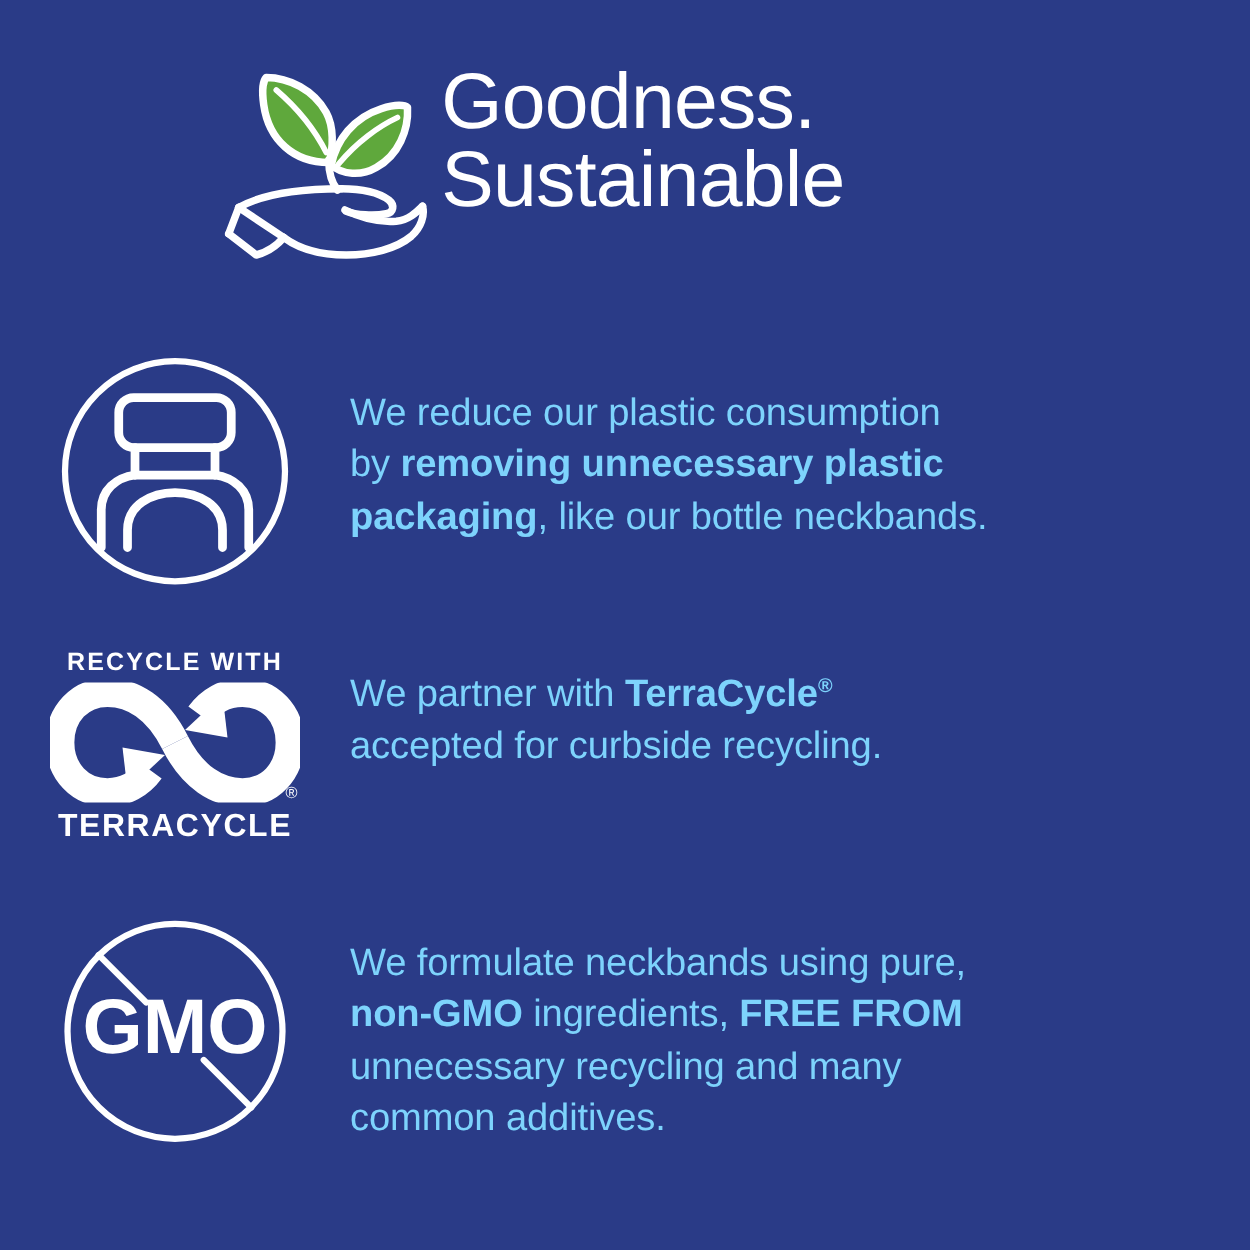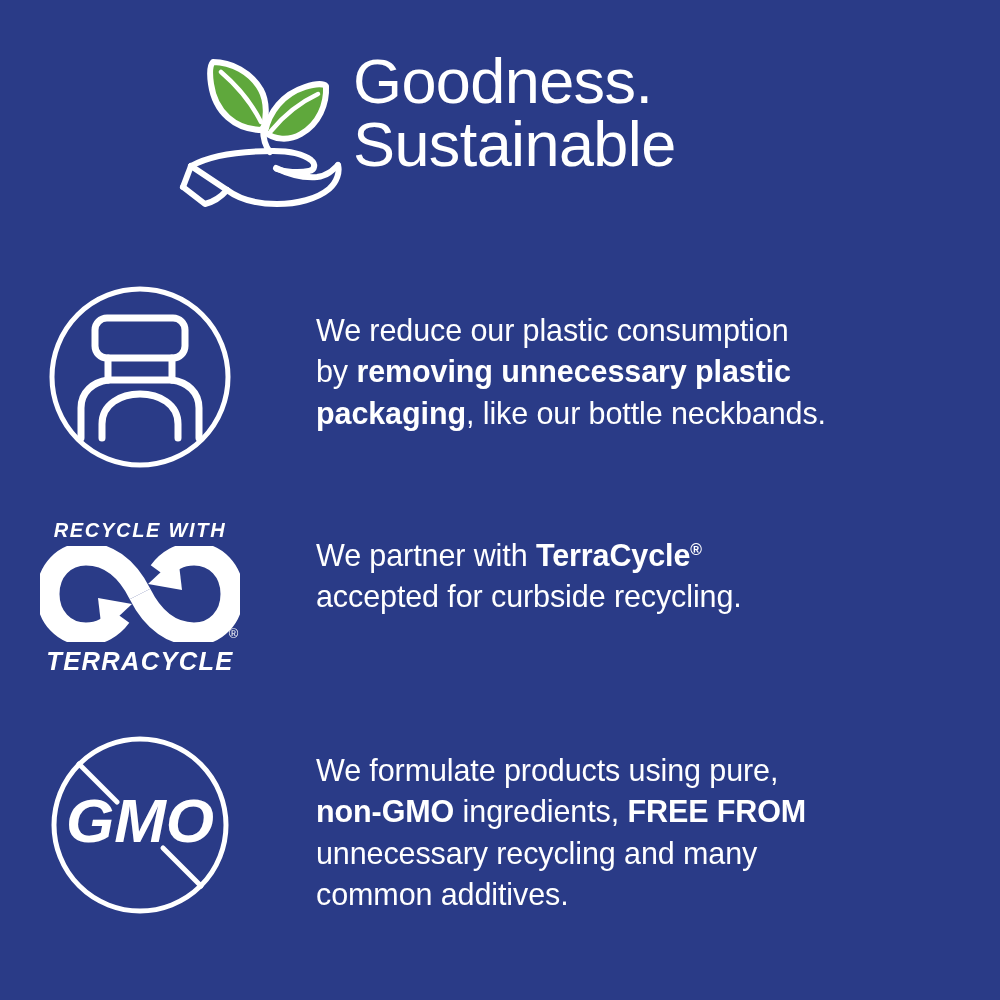--- a/index.html
+++ b/index.html
@@ -67,33 +67,31 @@
   .row-1 { top: 282px;  height: 210px; }
   .row-2 { top: 516px;  height: 185px; }
   .row-3 { top: 730px;  height: 210px; }
 
   .row-icon {
     flex: 0 0 auto;
     width: 280px;
     display: flex;
     justify-content: center;
     align-items: flex-start;
-    font-style: italic;
   }
 
   .row-text {
     flex: 1 1 auto;
-    color: #ffffff;
+    color: #7dd3fc;
     font-size: 30.5px;
     line-height: 1.36;
     font-weight: 400;
     padding-right: 28px;
     padding-top: 28px;
     letter-spacing: -0.1px;
-    margin-left: 36px;
   }
   .row-2 .row-text { padding-top: 19px; }
   .row-3 .row-text { padding-top: 20px; }
 
   .row-text .line { display: block; white-space: nowrap; }
   .row-text b { font-weight: 700; }
   .row-text sup {
     font-size: 0.52em;
     vertical-align: super;
     line-height: 0;
@@ -224,20 +222,20 @@
     <div class="row-icon">
       <svg viewBox="0 0 190 190" width="190" height="190" aria-hidden="true">
         <circle cx="95" cy="95" r="86" fill="none" stroke="#ffffff" stroke-width="5"></circle>
 
         <path d="M34 34 L 72 72" fill="none" stroke="#ffffff" stroke-width="5" stroke-linecap="round"></path>
         <path d="M118 118 L 156 156" fill="none" stroke="#ffffff" stroke-width="5" stroke-linecap="round"></path>
         <text x="95" y="112" text-anchor="middle" font-family="Liberation Sans, sans-serif" font-size="62" font-weight="700" fill="#ffffff">GMO</text>
       </svg>
     </div>
     <div class="row-text">
-        <span class="line"><span>We formulate products using pure,</span></span>
+        <span class="line"><span>We formulate neckbands using pure,</span></span>
         <span class="line"><b>non-GMO</b><span> ingredients, </span><b>FREE FROM</b></span>
         <span class="line"><span>unnecessary recycling and many</span></span>
         <span class="line"><span>common additives.</span></span>
       </div>
   </div>
 
 </div>
 
 </body></html>

